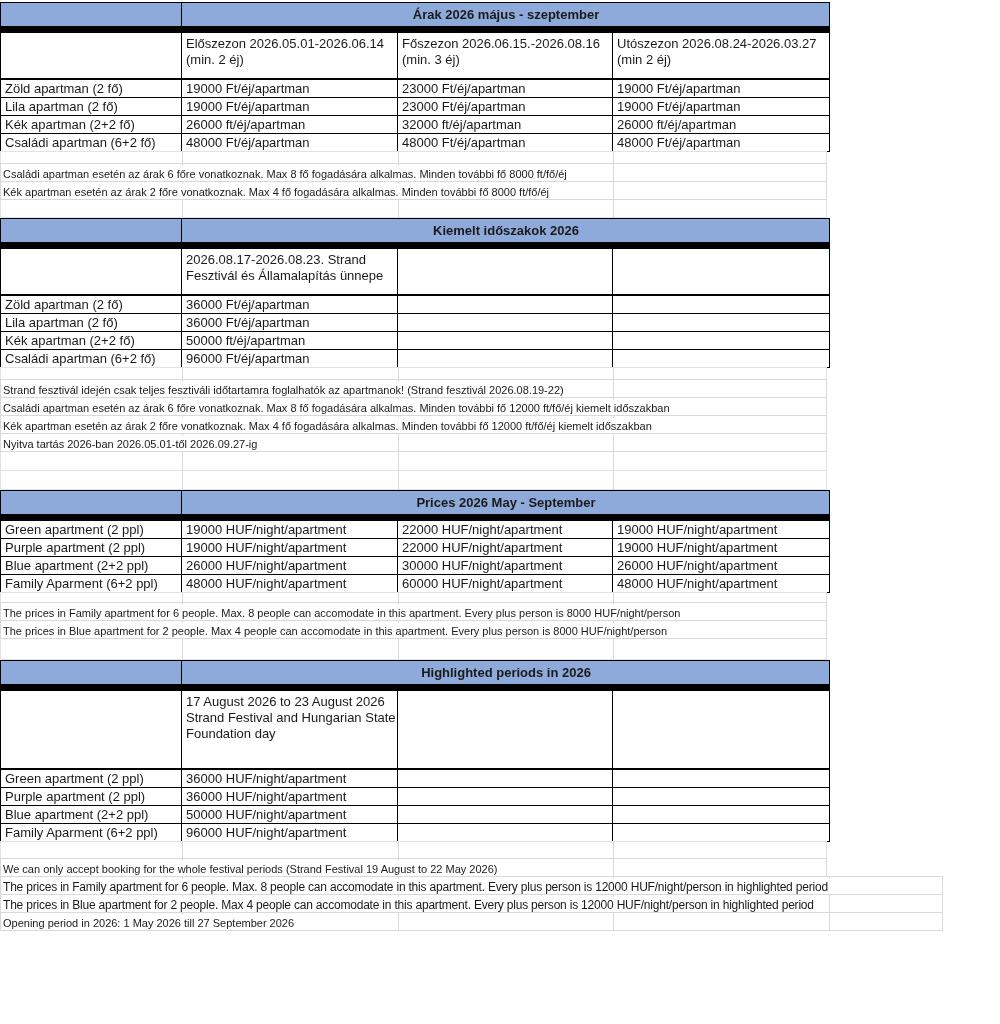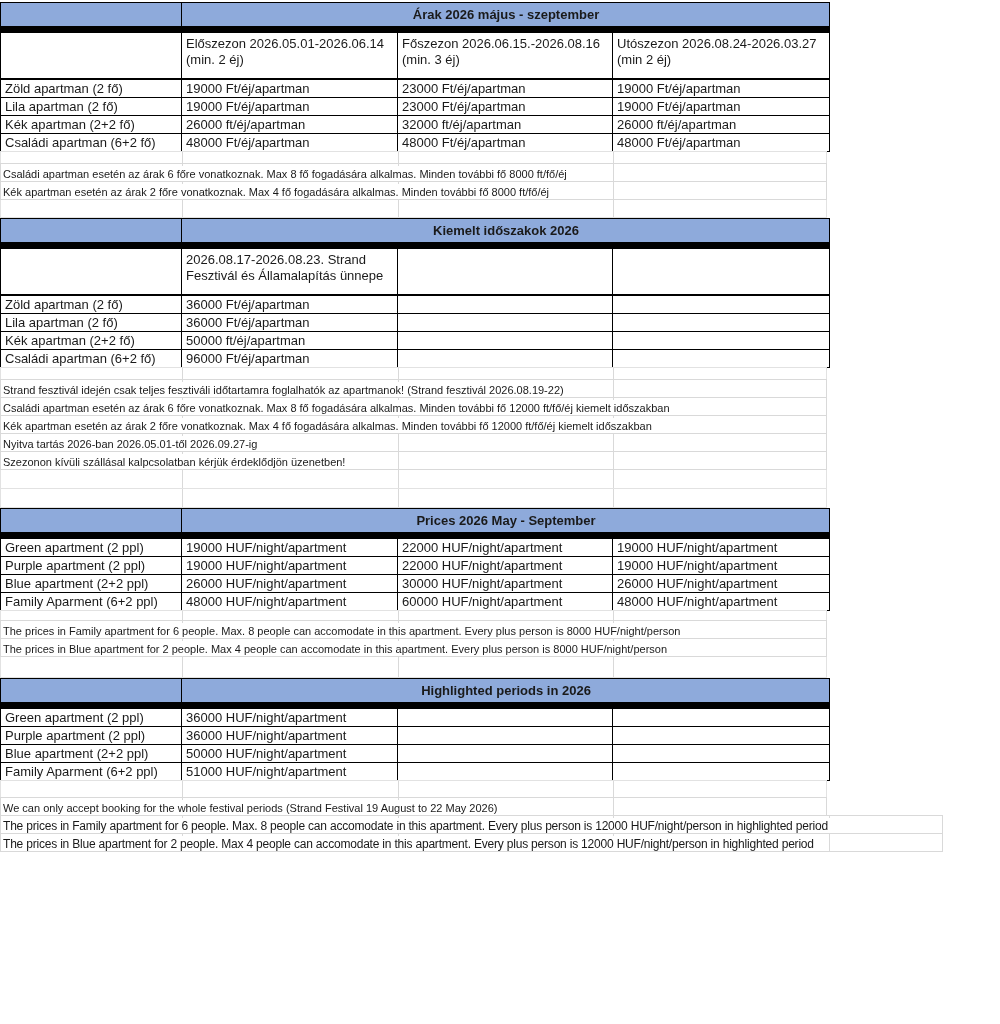--- a/index.html
+++ b/index.html
@@ -139,21 +139,20 @@
     </tr>
   </tbody>
     </table>
 
   <div class="spacer gridbg" style="height:13px"></div>
 
   <div class="note-row gridbg"><span class="note-text">Strand fesztivál idején csak teljes fesztiváli időtartamra foglalhatók az apartmanok! (Strand fesztivál 2026.08.19-22)</span></div>
   <div class="note-row gridbg"><span class="note-text">Családi apartman esetén az árak 6 főre vonatkoznak. Max 8 fő fogadására alkalmas. Minden további fő 12000 ft/fő/éj kiemelt időszakban</span></div>
   <div class="note-row gridbg"><span class="note-text">Kék apartman esetén az árak 2 főre vonatkoznak. Max 4 fő fogadására alkalmas. Minden további fő 12000 ft/fő/éj kiemelt időszakban</span></div>
   <div class="note-row gridbg"><span class="note-text">Nyitva tartás 2026-ban 2026.05.01-től 2026.09.27-ig</span></div>
-  <div class="note-row gridbg"><span class="note-text">Szezonon kívüli szállásal kalpcsolatban kérjük érdeklődjön üzenetben!</span></div>
 
   <div class="spacer gridbg" style="height:20px"></div>
   <div class="spacer gridbg" style="height:20px"></div>
 
   <table class="ptable">
     <colgroup>
         <col style="width:181px">
         <col style="width:216px">
         <col style="width:215px">
         <col style="width:217px">
@@ -202,46 +201,55 @@
         <col style="width:181px">
         <col style="width:216px">
         <col style="width:215px">
         <col style="width:217px">
       </colgroup>
     <tbody>
         <tr class="title-row">
       <td></td>
       <td class="title-cell" colspan="3">Highlighted periods in 2026</td>
     </tr>
+    <tr class="head-row h78">
+      <td></td>
+      <td>17 August 2026 to 23 August 2026
+Strand Festival and Hungarian State
+Foundation day</td>
+      <td></td>
+      <td></td>
+    </tr>
     <tr class="data-row">
       <td>Green apartment (2 ppl)</td>
       <td>36000 HUF/night/apartment</td>
       <td></td>
       <td></td>
     </tr>
     <tr class="data-row">
       <td>Purple apartment (2 ppl)</td>
       <td>36000 HUF/night/apartment</td>
       <td></td>
       <td></td>
     </tr>
     <tr class="data-row">
       <td>Blue apartment (2+2 ppl)</td>
       <td>50000 HUF/night/apartment</td>
       <td></td>
       <td></td>
     </tr>
     <tr class="data-row">
       <td>Family Aparment (6+2 ppl)</td>
-      <td>51000 HUF/night/apartment</td>
+      <td>96000 HUF/night/apartment</td>
       <td></td>
       <td></td>
     </tr>
   </tbody>
     </table>
 
   <div class="spacer gridbg" style="height:18px"></div>
 
   <div class="note-row gridbg"><span class="note-text">We can only accept booking for the whole festival periods (Strand Festival 19 August to 22 May 2026)</span></div>
   <div class="note-row gridbg w944"><span class="note-text tight">The prices in Family apartment for 6 people. Max. 8 people can accomodate in this apartment. Every plus person is 12000 HUF/night/person in highlighted period</span></div>
   <div class="note-row gridbg w944"><span class="note-text tight">The prices in Blue apartment for 2 people. Max 4 people can accomodate in this apartment. Every plus person is 12000 HUF/night/person in highlighted period</span></div>
+  <div class="note-row gridbg w944"><span class="note-text">Opening period in 2026: 1 May 2026 till 27 September 2026</span></div>
 
 </div>
 
 </body></html>

